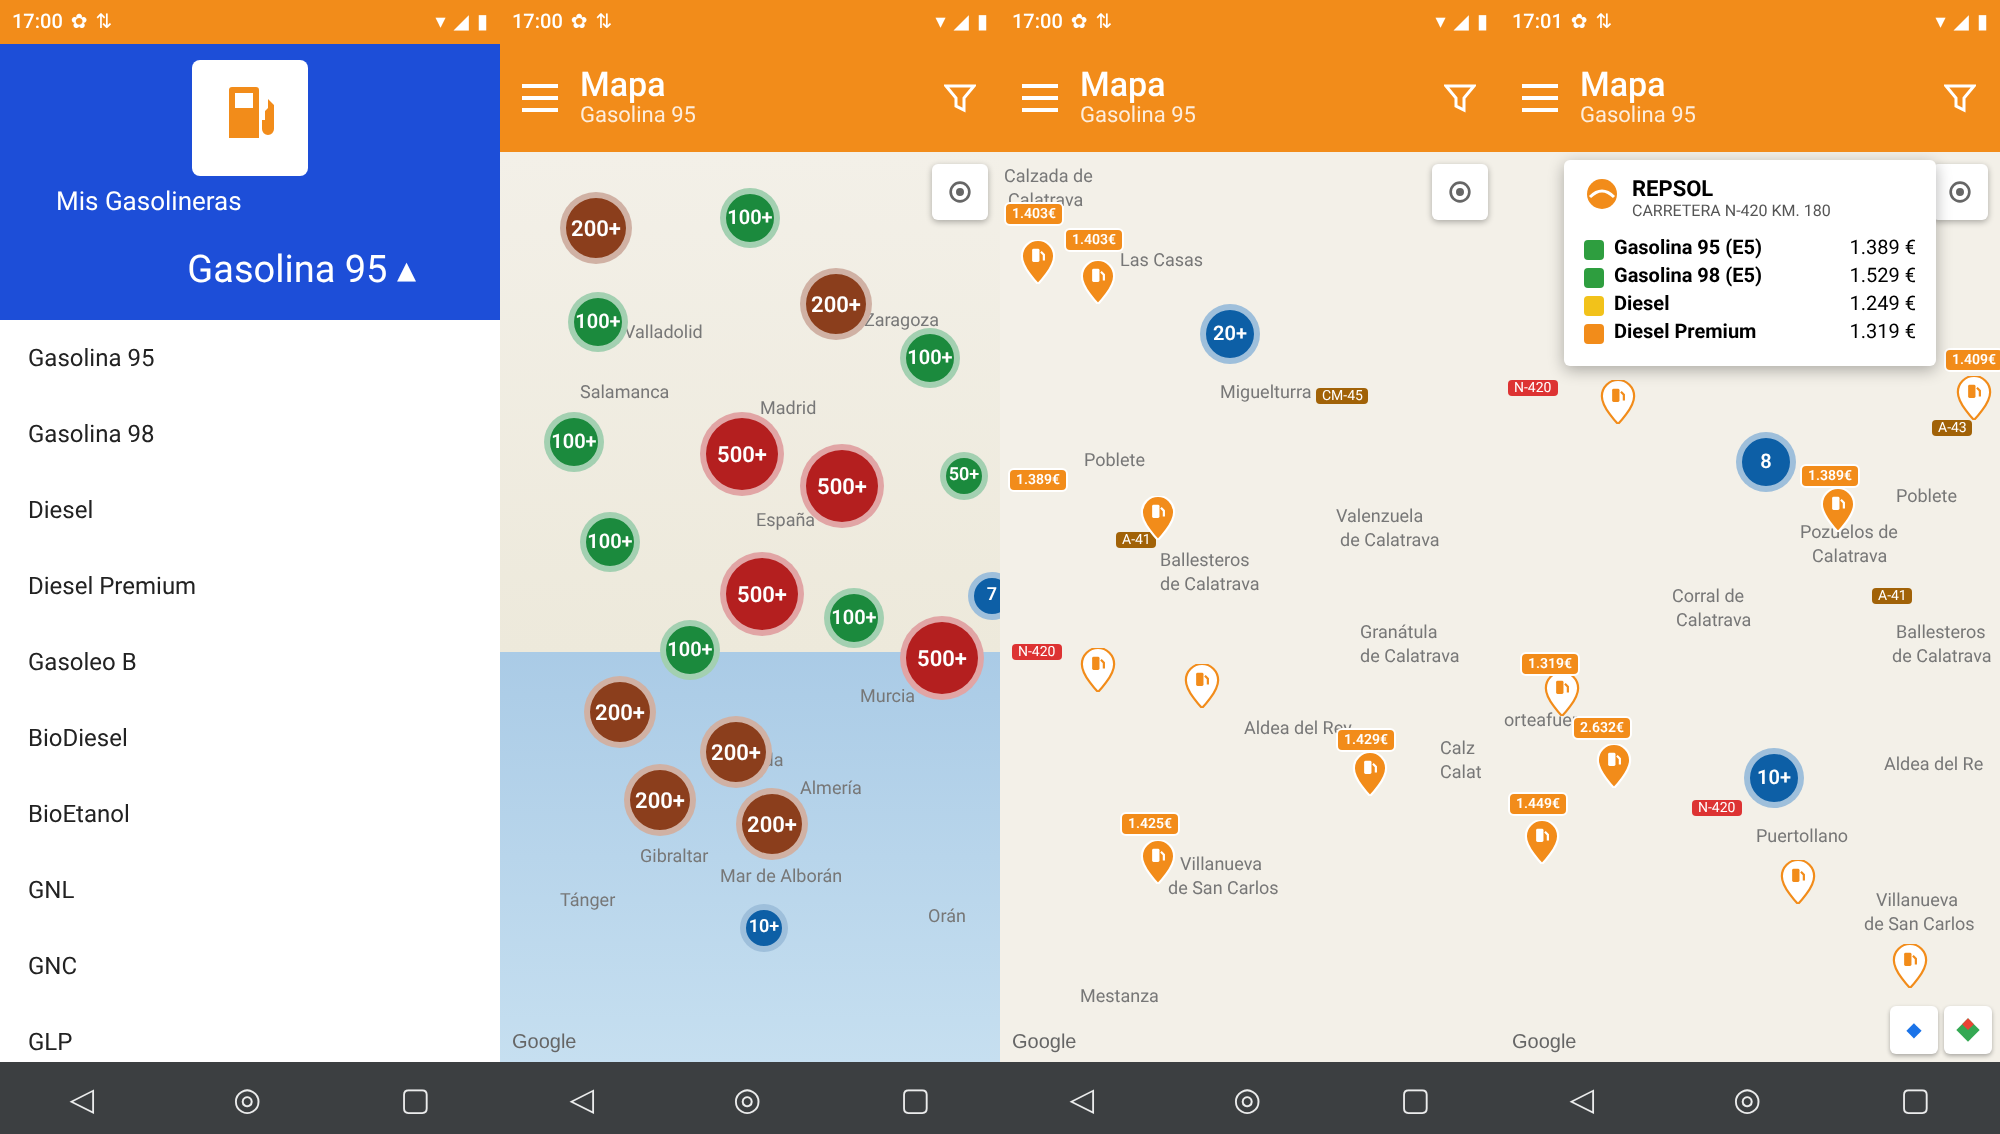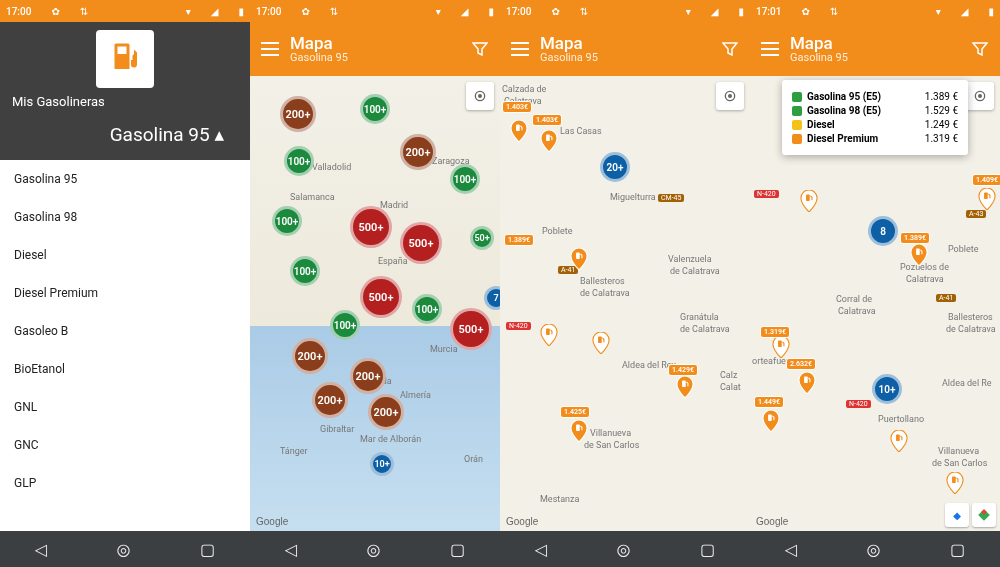--- a/index.html
+++ b/index.html
@@ -24,36 +24,36 @@
     height: 22px;
     background: #F28C1A;
     color: #fff;
     display: flex;
     justify-content: space-between;
     align-items: center;
     font-size: 10px;
     padding: 0 6px;
     font-weight: 500;
   }
-  .status-left, .status-right { display:flex; align-items:center; gap:20px; }
+  .status-left, .status-right { display:flex; align-items:center; gap:4px; }
   .nav-bar {
     height: 36px;
     background: #3C3F41;
     display: flex;
     justify-content: space-around;
     align-items: center;
   }
   .nav-bar span { color:#fff; opacity:.9; }
   .content { flex:1; display:flex; flex-direction:column; position:relative; overflow:hidden; }
 
   
   .top-orange {
-    background:#404040;
+    background:#1d4ed8;
     color:#fff;
-    padding: 8px 12px 6px;
+    padding: 8px 28px 6px;
   }
   .logo-box {
     width:58px; height:58px;
     background:#fff;
     border-radius:4px;
     margin: 0 auto 6px;
     display:flex; align-items:center; justify-content:center;
   }
   .logo-pump { color:#F28C1A; }
   .app-title { font-size:13px; color:#fff; font-weight:400; }
@@ -214,20 +214,21 @@
         <span>Gasolina 95</span>
         <span> ▴</span>
       </div>
     </div>
     <div class="fuel-list">
       <div class="fuel-item">Gasolina 95</div>
       <div class="fuel-item">Gasolina 98</div>
       <div class="fuel-item">Diesel</div>
       <div class="fuel-item">Diesel Premium</div>
       <div class="fuel-item">Gasoleo B</div>
+      <div class="fuel-item">BioDiesel</div>
       <div class="fuel-item">BioEtanol</div>
       <div class="fuel-item">GNL</div>
       <div class="fuel-item">GNC</div>
       <div class="fuel-item">GLP</div>
     </div>
   </div>
   <div class="nav-bar">
     <span>◁</span>
     <span>◎</span>
     <span>▢</span>
@@ -452,20 +453,32 @@
       </div>
     </div>
     <div class="map-area light" id="map4">
       <div class="locate-btn">
         <svg width="16" height="16" viewBox="0 0 24 24" fill="none" stroke="#666" stroke-width="2">
             <circle cx="12" cy="12" r="7"></circle>
             <circle cx="12" cy="12" r="2" fill="#666"></circle>
           </svg>
       </div>
       <div class="station-popup" style="top:4px; left:32px; width:186px;">
+        <div style="display:flex; gap:6px; align-items:flex-start;">
+          <span>
+            <svg width="18" height="18" viewBox="0 0 24 24">
+                <circle cx="12" cy="12" r="10" fill="#F28C1A"></circle>
+                <path d="M4 14 Q12 6 20 14" stroke="#fff" stroke-width="2" fill="none"></path>
+              </svg>
+          </span>
+          <div>
+            <div class="station-name">REPSOL</div>
+            <div class="station-addr">CARRETERA N-420 KM. 180</div>
+          </div>
+        </div>
         <div class="price-row">
             <span class="dot dot-green"></span>
             <span class="plabel">Gasolina 95 (E5)</span>
             <span class="pval">1.389 €</span>
           </div>
         <div class="price-row">
             <span class="dot dot-green"></span>
             <span class="plabel">Gasolina 98 (E5)</span>
             <span class="pval">1.529 €</span>
           </div>

